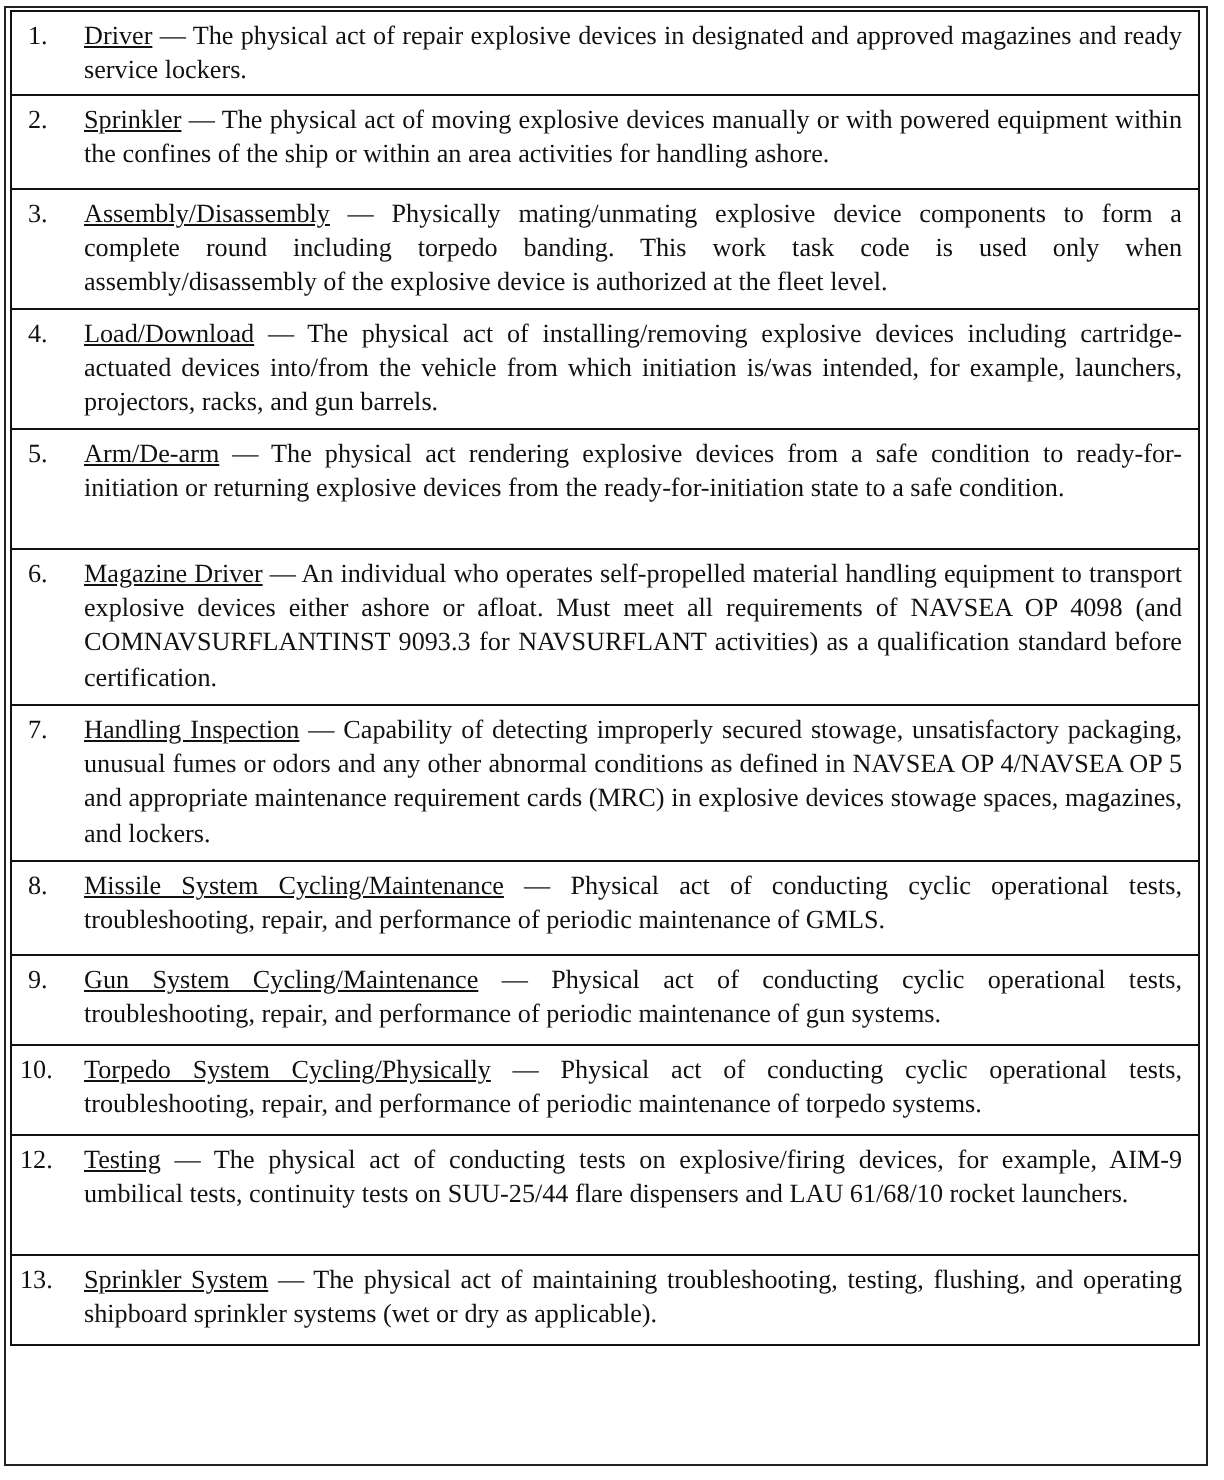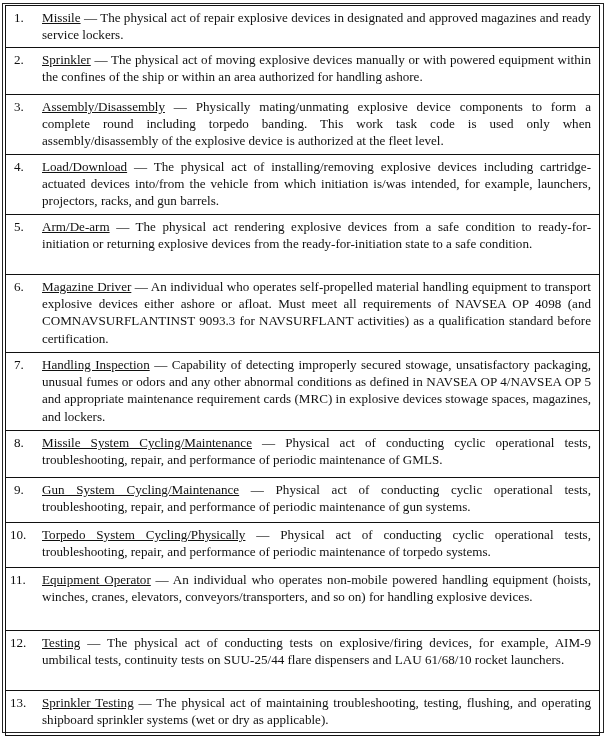--- a/index.html
+++ b/index.html
@@ -38,24 +38,24 @@
   .num.two { left: 4px; }
   .term { text-decoration: underline; text-underline-offset: 1px; }
 </style>
 </head>
 <body>
 
 <div class="frame"></div>
 
 <div class="table">
   <div class="row" style="height:41px">
-    <span class="num">1.</span><span class="term">Missile</span><span> — The physical act of repair explosive devices in designated and approved magazines and ready service lockers.</span>
+    <span class="num">1.</span><span class="term">Driver</span><span> — The physical act of repair explosive devices in designated and approved magazines and ready service lockers.</span>
   </div>
   <div class="row" style="height:47px">
-    <span class="num">2.</span><span class="term">Sprinkler</span><span> — The physical act of moving explosive devices manually or with powered equipment within the confines of the ship or within an area authorized for handling ashore.</span>
+    <span class="num">2.</span><span class="term">Sprinkler</span><span> — The physical act of moving explosive devices manually or with powered equipment within the confines of the ship or within an area activities for handling ashore.</span>
   </div>
   <div class="row" style="height:60px">
     <span class="num">3.</span><span class="term">Assembly/Disassembly</span><span> — Physically mating/unmating explosive device components to form a complete round including torpedo banding.  This work task code is used only when assembly/disassembly of the explosive device is authorized at the fleet level.</span>
   </div>
   <div class="row" style="height:60px">
     <span class="num">4.</span><span class="term">Load/Download</span><span> — The physical act of installing/removing explosive devices including cartridge-actuated devices into/from the vehicle from which initiation is/was intended, for example, launchers, projectors, racks, and gun barrels.</span>
   </div>
   <div class="row" style="height:60px">
     <span class="num">5.</span><span class="term">Arm/De-arm</span><span> — The physical act rendering explosive devices from a safe condition to ready-for-initiation or returning explosive devices from the ready-for-initiation state to a safe condition.</span>
   </div>
@@ -67,22 +67,19 @@
   </div>
   <div class="row" style="height:47px">
     <span class="num">8.</span><span class="term">Missile System Cycling/Maintenance</span><span> — Physical act of conducting cyclic operational tests, troubleshooting, repair, and performance of periodic maintenance of GMLS.</span>
   </div>
   <div class="row" style="height:45px">
     <span class="num">9.</span><span class="term">Gun System Cycling/Maintenance</span><span> — Physical act of conducting cyclic operational tests, troubleshooting, repair, and performance of periodic maintenance of gun systems.</span>
   </div>
   <div class="row" style="height:45px">
     <span class="num two">10.</span><span class="term">Torpedo System Cycling/Physically</span><span> — Physical act of conducting cyclic operational tests, troubleshooting, repair, and performance of periodic maintenance of torpedo systems.</span>
   </div>
-  <div class="row" style="height:63px">
-    <span class="num two">11.</span><span class="term">Equipment Operator</span><span> — An individual who operates non-mobile powered handling equipment (hoists, winches, cranes, elevators, conveyors/transporters, and so on) for handling explosive devices.</span>
-  </div>
   <div class="row" style="height:60px">
     <span class="num two">12.</span><span class="term">Testing</span><span> — The physical act of conducting tests on explosive/firing devices, for example, AIM-9 umbilical tests, continuity tests on SUU-25/44 flare dispensers and LAU 61/68/10 rocket launchers.</span>
   </div>
   <div class="row" style="height:45px">
-    <span class="num two">13.</span><span class="term">Sprinkler Testing</span><span> — The physical act of maintaining troubleshooting, testing, flushing, and operating shipboard sprinkler systems (wet or dry as applicable).</span>
+    <span class="num two">13.</span><span class="term">Sprinkler System</span><span> — The physical act of maintaining troubleshooting, testing, flushing, and operating shipboard sprinkler systems (wet or dry as applicable).</span>
   </div>
 </div>
 
 </body></html>

